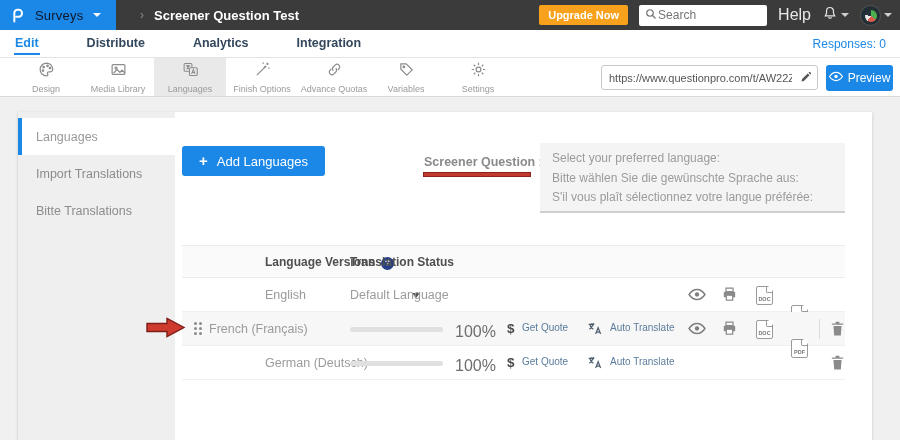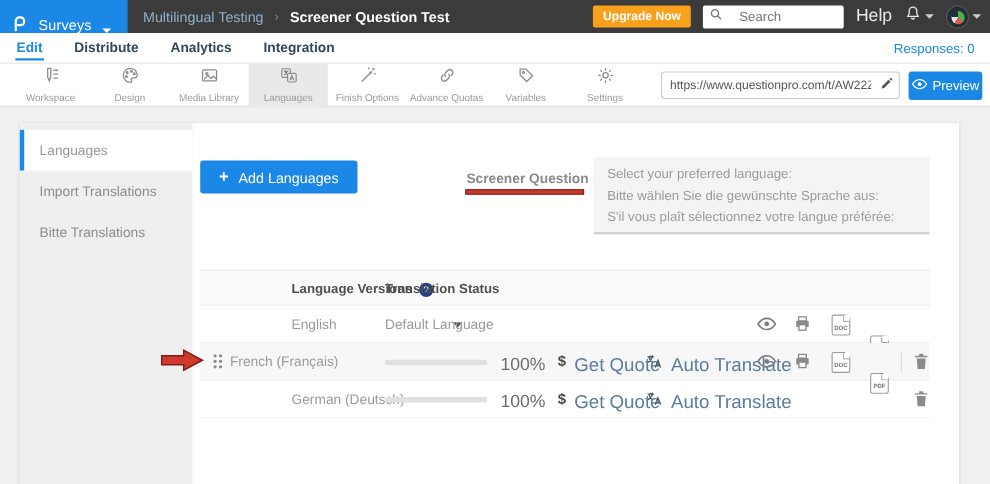--- a/index.html
+++ b/index.html
@@ -1,42 +1,42 @@
 <!DOCTYPE html>
 <html><head>
 <meta charset="utf-8">
 <style>
   * { margin:0; padding:0; box-sizing:border-box; }
   html,body { width:900px; height:440px; overflow:hidden; }
   body { font-family:"Liberation Sans", sans-serif; background:#f0f0f0; position:relative; }
 
   
   .topbar { height:30px; background:#3b3b3b; display:flex; align-items:center; position:relative; }
-  .logo-area { width:116px; height:30px; background:#1b87e6; display:flex; align-items:flex-end; gap:9px; padding-left:10px; color:#ffffff; cursor:pointer; }
+  .logo-area { width:116px; height:30px; background:#1b87e6; display:flex; align-items:center; gap:9px; padding-left:10px; color:#0f172a; cursor:pointer; }
   .logo-area svg { display:block; }
   .product-label { font-size:13px; letter-spacing:.2px; }
   .caret-w { width:0; height:0; border-left:4px solid transparent; border-right:4px solid transparent; border-top:4px solid #fff; margin-left:1px; }
   .breadcrumb { margin-left:14px; font-size:13px; display:flex; align-items:center; }
   .crumb-survey { color:#8fb0ca; cursor:pointer; }
   .crumb-sep { color:#8a8a8a; margin:0 10px; font-size:12px; }
   .crumb-page { color:#fff; font-weight:bold; }
   .topbar-right { position:absolute; right:8px; top:0; height:30px; display:flex; align-items:center; gap:11px; }
   .upgrade-btn { background:#f8a11d; color:#fff; border:none; font-family:inherit; font-size:11px; font-weight:bold; padding:4px 9px; border-radius:2px; cursor:pointer; }
-  .search-box { background:#fff; border-radius:2px; height:21px; width:128px; display:flex; align-items:center; padding:0 6px; gap:15px; }
+  .search-box { background:#fff; border-radius:2px; height:21px; width:128px; display:flex; align-items:center; padding:0 6px; gap:1px; }
   .search-box svg { flex:0 0 auto; }
   .search-box input { border:none; outline:none; font-size:12px; width:100%; color:#333; font-family:inherit; background:transparent; }
   .help-link { color:#e8e8e8; font-size:16px; cursor:pointer; }
   .bell-wrap, .avatar-wrap { display:flex; align-items:center; gap:3px; cursor:pointer; }
   .caret-g { width:0; height:0; border-left:4px solid transparent; border-right:4px solid transparent; border-top:4px solid #cfcfcf; }
   .avatar { width:21px; height:21px; border-radius:50%; background:#222e36; position:relative; overflow:hidden; border:1px solid #555; }
   .avatar i { position:absolute; display:block; border-radius:50%; }
   .avatar .a1 { width:12px; height:12px; background:conic-gradient(#4caf50 0 35%, #e05b4b 35% 60%, #e8e8e8 60% 78%, #23313a 78% 100%); left:4px; top:4px; }
 
   
-  .navbar { height:28px; background:#fff; display:flex; align-items:center; padding:0 14px; border-bottom:1px solid #e3e3e3; position:relative; }
+  .navbar { height:28px; background:#fff; display:flex; align-items:center; padding:0 14px; border-bottom:1px solid #e3e3e3; position:relative;gap:19px; }
   .nav-item { font-size:12.5px; color:#33475c; font-weight:bold; margin-right:27px; padding:4px 1px 3px; cursor:pointer; border-bottom:2px solid transparent; }
   .nav-item.active { color:#1b87e6; border-bottom-color:#1b87e6; }
   .responses-link { position:absolute; right:14px; color:#1b87e6; font-size:12px; cursor:pointer; }
 
   
   .toolbar { height:39px; background:#fff; border-bottom:1px solid #d9d9d9; display:flex; align-items:stretch; padding-left:10px; position:relative; box-shadow:0 1px 2px rgba(0,0,0,.05); }
   .tool-item { width:72px; display:flex; flex-direction:column; align-items:center; justify-content:center; gap:2px; cursor:pointer; }
   .tool-item.active { background:#e9e9e9; }
   .tool-item svg { width:17px; height:17px; }
   .tool-label { font-size:9px; color:#9a9a9a; white-space:nowrap; }
@@ -67,21 +67,21 @@
   .row-french { background:#f7f7f7; }
   .abs { position:absolute; }
   .help-badge { display:inline-flex; width:13px; height:13px; border-radius:50%; background:#26408b; color:#fff; font-size:9px; align-items:center; justify-content:center; margin-left:6px; cursor:pointer; font-weight:bold; }
   .caret-d { width:0; height:0; border-left:4px solid transparent; border-right:4px solid transparent; border-top:5px solid #555; }
   .drag-handle { display:grid; grid-template-columns:3px 3px; grid-gap:2px; cursor:grab; }
   .drag-handle i { width:3px; height:3px; border-radius:50%; background:#8a8a8a; }
   .progress-track { width:93px; height:5px; border-radius:3px; background:#e0e0e0; overflow:hidden; }
   .progress-fill { height:100%; width:100%; background:#3cb12c; border-radius:3px; }
   .pct { color:#6e6e6e; font-size:16px; }
   .dollar { color:#4a4a4a; font-size:13.5px; font-weight:bold; cursor:pointer; }
-  .t-link { color:#5b7c9d; font-size:17px; cursor:pointer; }
+  .t-link { color:#5b7c9d; font-size:10px; cursor:pointer; }
   .act-icon { position:absolute; top:8px; cursor:pointer; }
   .file-badge { width:17px; height:19px; border:1px solid #9a9a9a; border-radius:2px; position:relative; display:flex; align-items:flex-end; justify-content:center; padding-bottom:2px; font-size:5.5px; color:#777; font-weight:bold; background:#fff; cursor:pointer; }
   .file-badge::before { content:''; position:absolute; top:-1px; right:-1px; border-left:5px solid transparent; border-top:5px solid #fff; border-right:0; }
   .file-badge::after { content:''; position:absolute; top:0; right:0; width:5px; height:5px; border-left:1px solid #9a9a9a; border-bottom:1px solid #9a9a9a; background:#fff; border-bottom-left-radius:2px; }
   .v-divider { position:absolute; width:1px; height:20px; background:#dcdcdc; top:7px; }
 
   .red-arrow { position:absolute; left:146px; top:220px; }
 </style>
 </head>
 <body>
@@ -90,21 +90,20 @@
   <div class="logo-area">
     <span>
       <svg width="16" height="17" viewBox="0 0 24 24">
           <path d="M6.5 21V8.2A4.7 4.7 0 0 1 11.2 3.5h2A4.7 4.7 0 0 1 17.9 8.2v1.1a4.7 4.7 0 0 1-4.7 4.7H9.5" fill="none" stroke="#fff" stroke-width="3" stroke-linecap="round"></path>
         </svg>
     </span>
     <span class="product-label">Surveys</span>
     <span class="caret-w"></span>
   </div>
   <div class="breadcrumb">
-    <span class="crumb-survey">Multilingual Testing</span>
     <span class="crumb-sep">›</span>
     <span class="crumb-page">Screener Question Test</span>
   </div>
   <div class="topbar-right">
     <button class="upgrade-btn">Upgrade Now</button>
     <div class="search-box">
       <span>
         <svg width="12" height="12" viewBox="0 0 24 24">
             <circle cx="10" cy="10" r="6.5" fill="none" stroke="#777" stroke-width="2.4"></circle>
             <path d="M15 15l6 6" stroke="#777" stroke-width="2.4"></path>
@@ -136,29 +135,20 @@
   <span class="nav-item">Distribute</span>
   <span class="nav-item">Analytics</span>
   <span class="nav-item">Integration</span>
   <span class="responses-link">Responses: 0</span>
 </div>
 
 <div class="toolbar">
   <div class="tool-item">
     <span>
       <svg viewBox="0 0 24 24" fill="none" stroke="#8c8c8c" stroke-width="1.7">
-          <path d="M7.5 3h4v11l-2 5-2-5V3z"></path>
-          <path d="M15 5.5h6M15 10.5h6M15 15.5h6"></path>
-        </svg>
-    </span>
-    <span class="tool-label">Workspace</span>
-  </div>
-  <div class="tool-item">
-    <span>
-      <svg viewBox="0 0 24 24" fill="none" stroke="#8c8c8c" stroke-width="1.7">
           <path d="M12 3a9 9 0 1 0 0 18c2 0 2.4-1.4 1.5-2.7-.9-1.4.2-3 2-3h1.8a3.6 3.6 0 0 0 3.2-5.2A9 9 0 0 0 12 3z"></path>
           <circle cx="8" cy="8.5" r="1.1"></circle>
           <circle cx="13.5" cy="6.8" r="1.1"></circle>
           <circle cx="17" cy="10" r="1.1"></circle>
           <circle cx="7" cy="13.5" r="1.1"></circle>
         </svg>
     </span>
     <span class="tool-label">Design</span>
   </div>
   <div class="tool-item">

